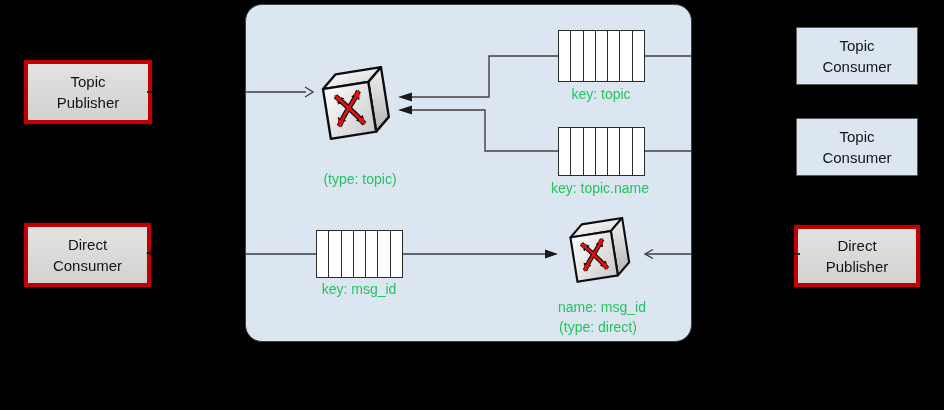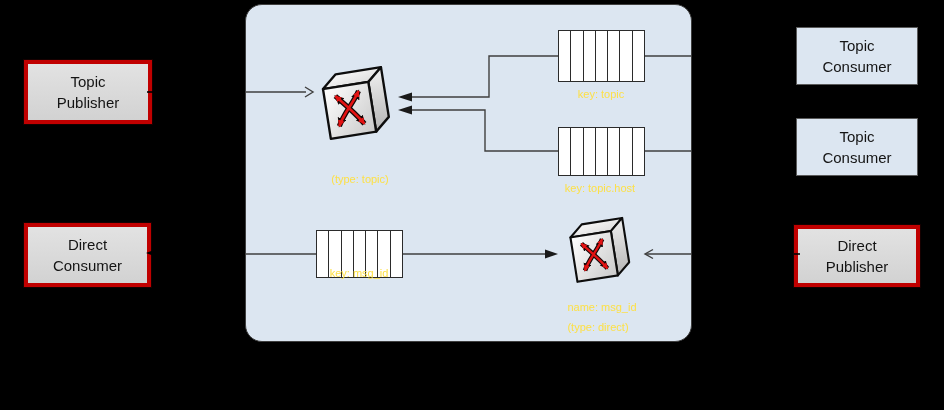--- a/index.html
+++ b/index.html
@@ -20,21 +20,21 @@
     border:4px solid #c00000;box-shadow:0 0 0 1px rgba(40,0,0,.55);
   }
   .blue-box{background:#dce6f1;border:1px solid #5a5a5a;}
   .queue{
     position:absolute;display:flex;background:#fff;border:1.3px solid #2b2b2b;box-sizing:border-box;
   }
   .queue-cell{flex:1;border-left:1.2px solid #2b2b2b;}
   .queue-cell:first-child{border-left:none;}
   .diagram-label{
     position:absolute;transform:translateX(-50%);white-space:nowrap;
-    font-size:11px;line-height:19px;color:#fde047;text-align:right;
+    font-size:14px;line-height:19px;color:#22c55e;text-align:right;
   }
   .exchange-icon{position:absolute;overflow:visible;}
   .connector-layer{position:absolute;left:0;top:0;width:944px;height:410px;pointer-events:none;}
 </style>
 </head>
 <body>
 
 <div class="stage">
 
   <div class="container-rect"></div>
@@ -104,22 +104,22 @@
     <div class="queue-cell"></div>
       <div class="queue-cell"></div>
       <div class="queue-cell"></div>
       <div class="queue-cell"></div>
       <div class="queue-cell"></div>
       <div class="queue-cell"></div>
       <div class="queue-cell"></div>
   </div>
 
   <div class="diagram-label" style="left:601px;top:85px;">key: topic</div>
-  <div class="diagram-label" style="left:600px;top:179px;">key: topic.host</div>
-  <div class="diagram-label" style="left:359px;top:264px;">key: msg_id</div>
+  <div class="diagram-label" style="left:600px;top:179px;">key: topic.name</div>
+  <div class="diagram-label" style="left:359px;top:280px;">key: msg_id</div>
 
   <div class="diagram-label" style="left:360px;top:170px;">(type: topic)</div>
   <div class="diagram-label" style="left:598px;top:318px;">(type: direct)</div>
   <div class="diagram-label" style="left:602px;top:298px;">name: msg_id</div>
 
   <div class="node-box red-box" style="left:24px;top:60px;width:128px;height:64px;">
     <span>Topic</span>
     <span>Publisher</span>
   </div>
   <div class="node-box red-box" style="left:24px;top:223px;width:127px;height:64px;">

